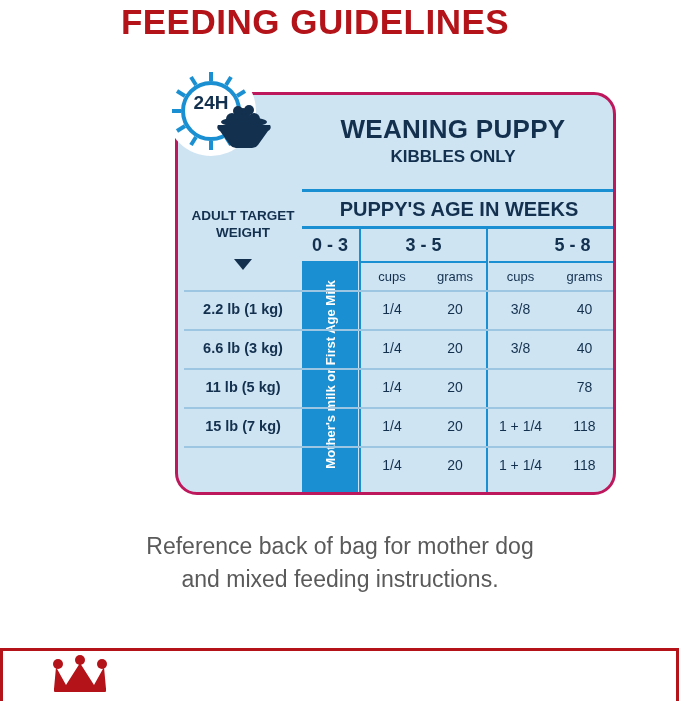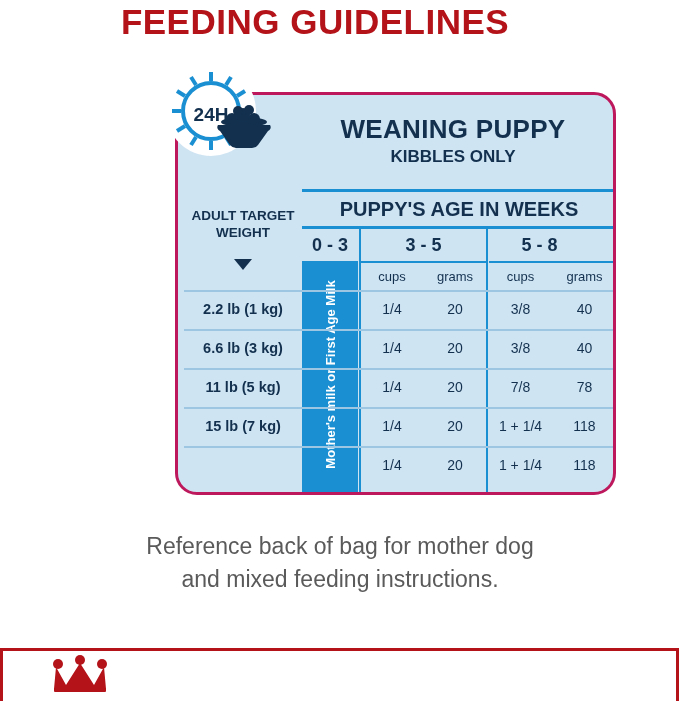--- a/index.html
+++ b/index.html
@@ -140,21 +140,21 @@
     top: 134px;
     height: 32px;
     line-height: 32px;
     text-align: center;
     font-size: 18px;
     font-weight: bold;
     color: #13314f;
   }
   .grp-0-3 { left: 124px; width: 56px; }
   .grp-3-5 { left: 183px; width: 125px; }
-  .grp-5-8 { left: 298px; width: 127px; }
+  .grp-5-8 { left: 311px; width: 127px; padding-left: 20px; }
 
   .hr-grp {
     position: absolute;
     top: 166px;
     height: 2px;
     background: #1a8fd1;
   }
   .hr-grp-a { left: 183px; width: 125px; }
   .hr-grp-b { left: 311px; width: 127px; }
 
@@ -238,21 +238,21 @@
   .icon-wrap {
     position: absolute;
     left: 152px;
     top: 66px;
     width: 150px;
     height: 98px;
   }
   .clock-label {
     position: absolute;
     left: 20px;
-    top: 38px;
+    top: 26px;
     width: 78px;
     text-align: center;
     font-size: 19px;
     font-weight: bold;
     color: #13314f;
     z-index: 4;
   }
 
   
   .footnote {
@@ -357,21 +357,20 @@
       <div class="cell cell-g1">20</div>
       <div class="cell cell-c2">3/8</div>
       <div class="cell cell-g2">40</div>
     </div>
 
     <div class="row" style="top:273px;padding-left:40px;">
       <div class="row-sep"></div>
       <div class="cell cell-weight">11 lb (5 kg)</div>
       <div class="cell cell-c1">1/4</div>
       <div class="cell cell-g1">20</div>
-      <div class="cell cell-c2">7/8</div>
       <div class="cell cell-g2">78</div>
     </div>
 
     <div class="row" style="top:312px;">
       <div class="row-sep"></div>
       <div class="cell cell-weight">15 lb (7 kg)</div>
       <div class="cell cell-c1">1/4</div>
       <div class="cell cell-g1">20</div>
       <div class="cell cell-c2">1 + 1/4</div>
       <div class="cell cell-g2">118</div>

